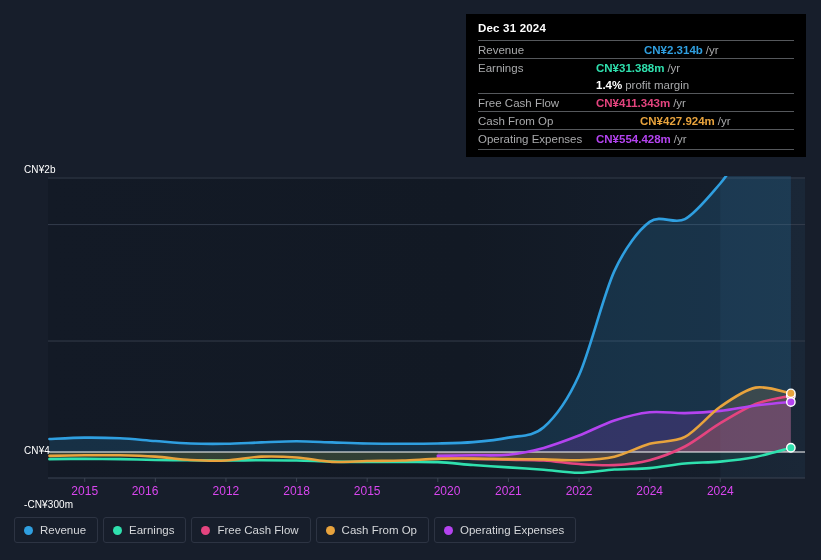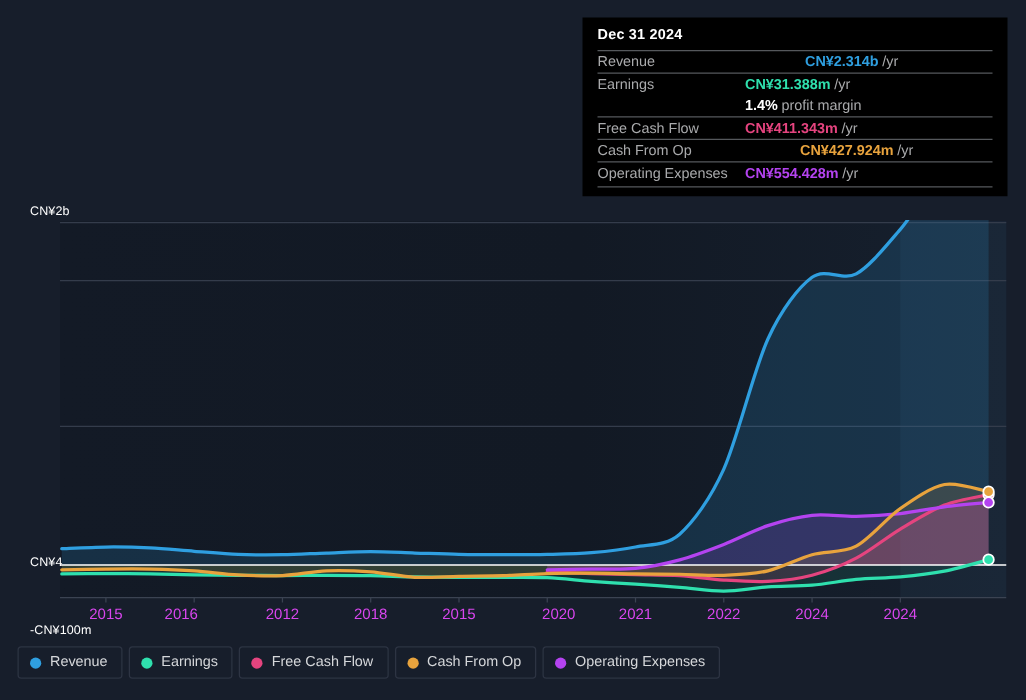--- a/index.html
+++ b/index.html
@@ -143,21 +143,21 @@
           <circle cx="790.8768656716386" cy="395.693" r="4.2" fill="#e5447f" stroke="#ffffff" stroke-width="1.4"></circle>
           <circle cx="790.8768656716386" cy="401.995" r="4.2" fill="#b443f0" stroke="#ffffff" stroke-width="1.4"></circle>
           <circle cx="790.8768656716386" cy="393.36400000000003" r="4.2" fill="#e8a33d" stroke="#ffffff" stroke-width="1.4"></circle>
           <circle cx="790.8768656716386" cy="134.98199999999997" r="4.2" fill="#2f9fe0" stroke="#ffffff" stroke-width="1.4"></circle>
         </g>
       </svg>
 
     <div id="y-labels">
         <div class="axis-label y-axis-label" style="top: 164px;">CN¥2b</div>
         <div class="axis-label y-axis-label" style="top: 445px;">CN¥4</div>
-        <div class="axis-label y-axis-label" style="top: 499.4px;">-CN¥100m</div>
+        <div class="axis-label y-axis-label" style="top: 499.4px;">-CN¥300m</div>
       </div>
 
     <div id="x-labels">
         <div class="x-tick-label" style="left: 84.7201px;">2015</div>
         <div class="x-tick-label" style="left: 145px;">2016</div>
         <div class="x-tick-label" style="left: 225.951px;">2012</div>
         <div class="x-tick-label" style="left: 296.567px;">2018</div>
         <div class="x-tick-label" style="left: 367.183px;">2015</div>
         <div class="x-tick-label" style="left: 447px;">2020</div>
         <div class="x-tick-label" style="left: 508.414px;">2021</div>

